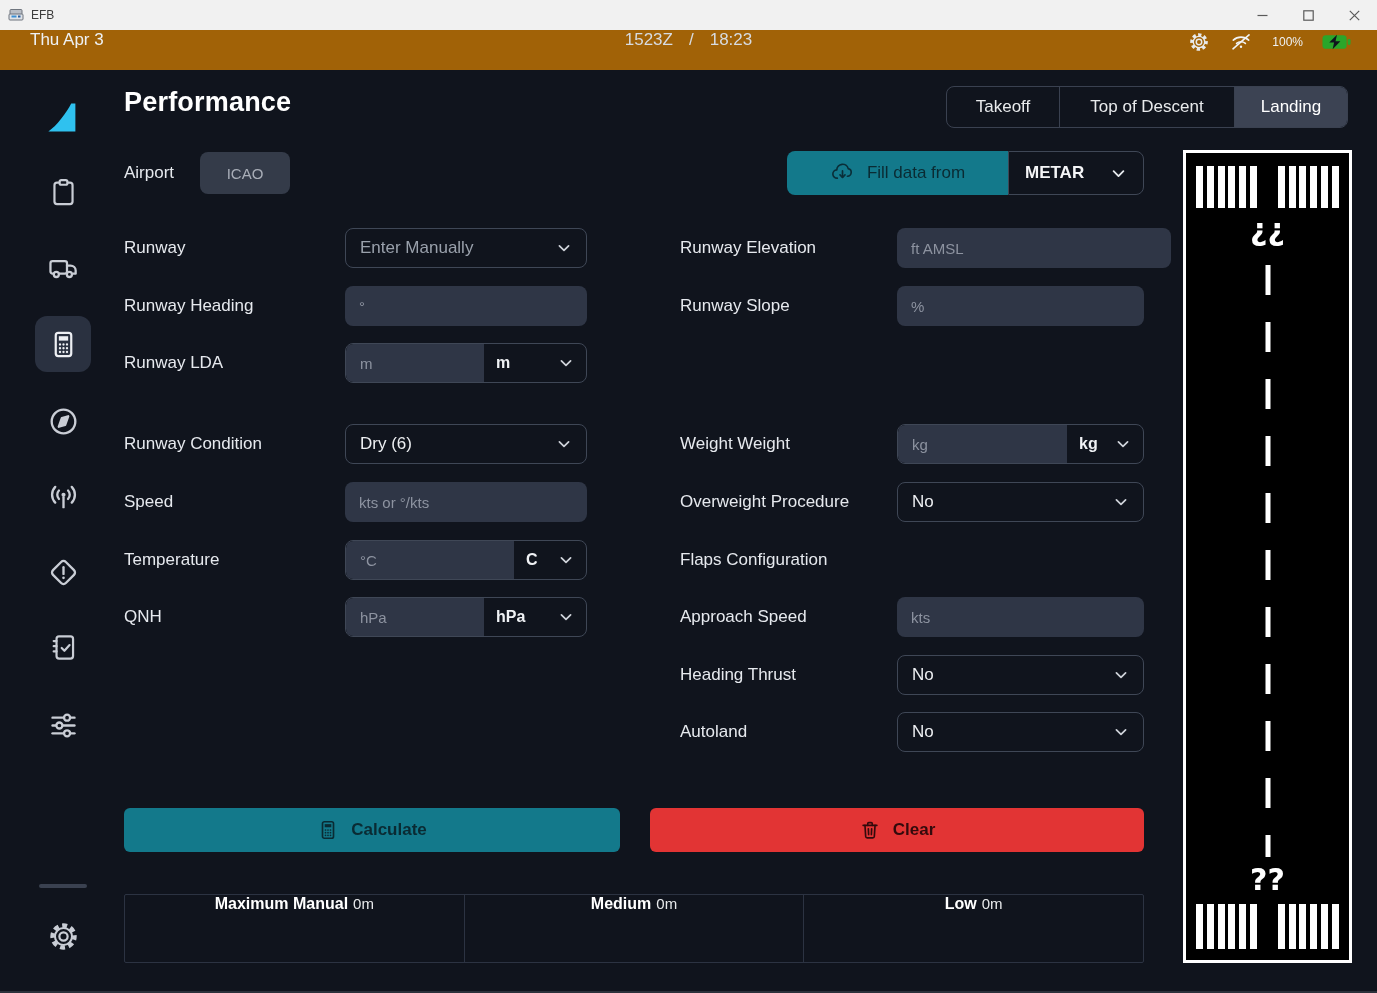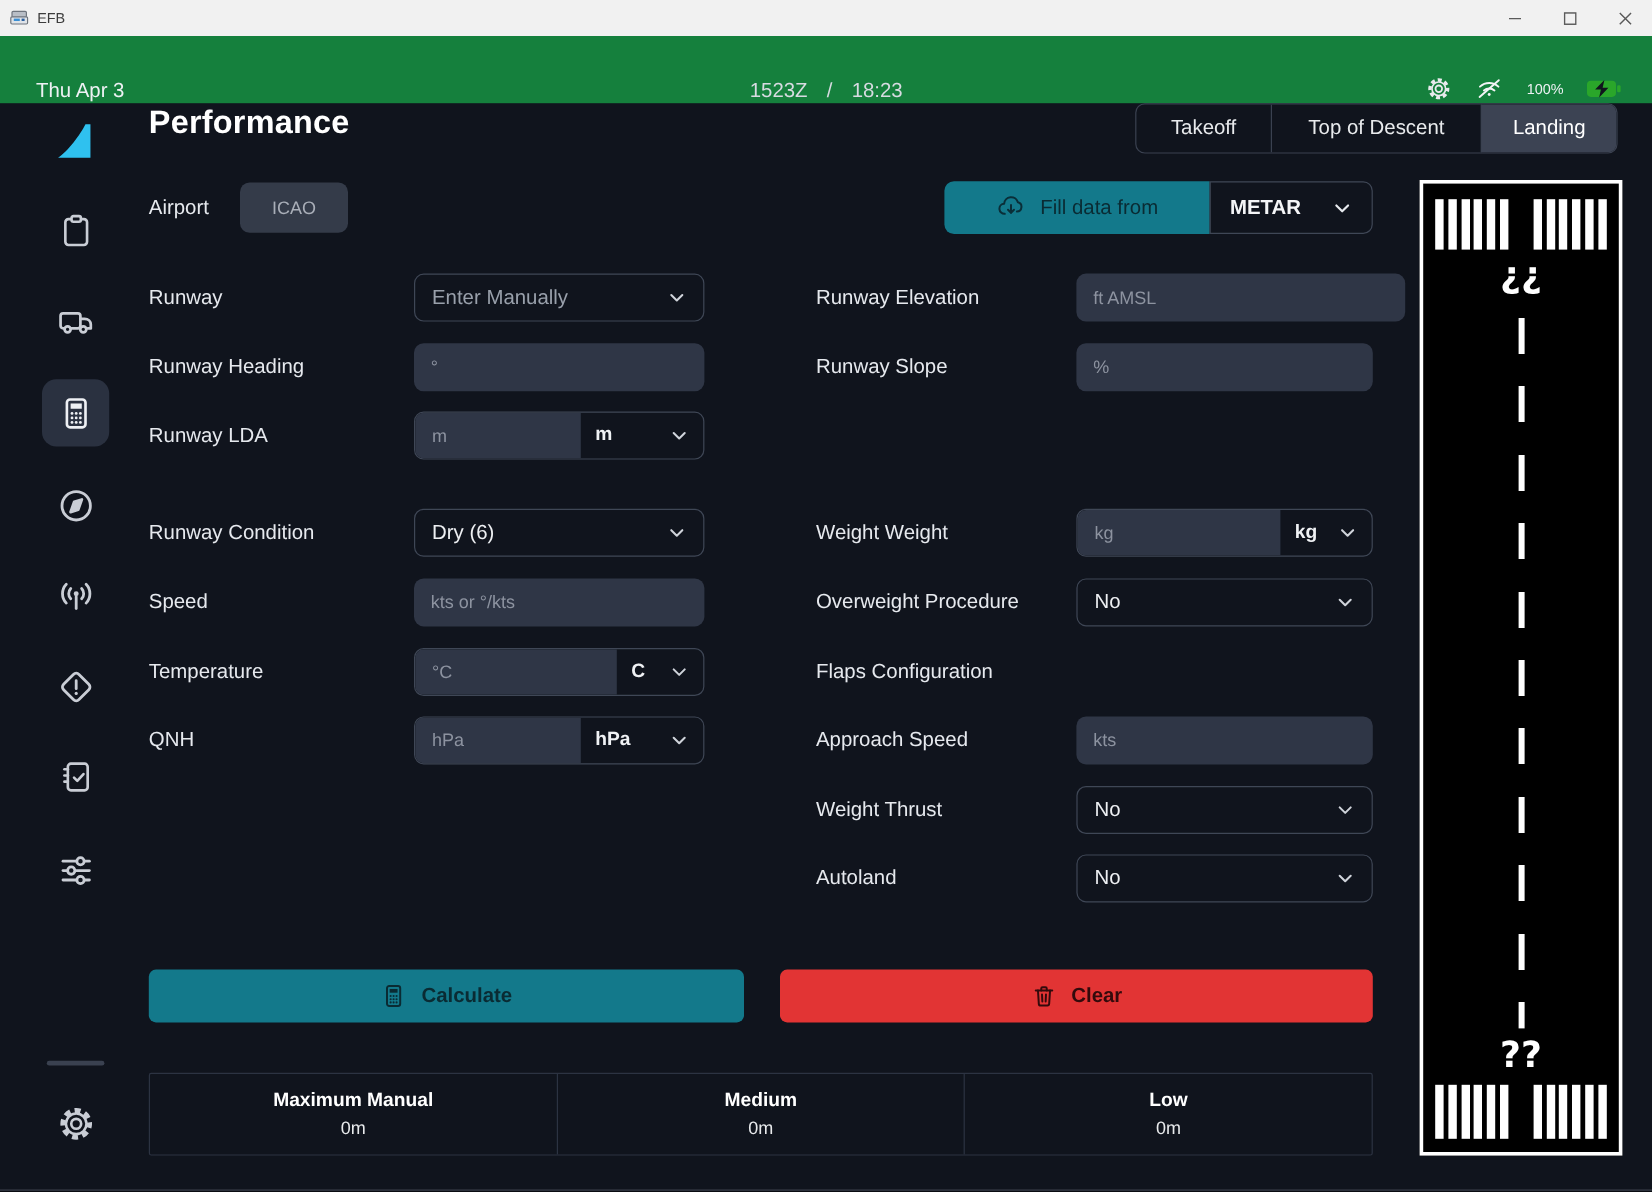--- a/index.html
+++ b/index.html
@@ -10,22 +10,22 @@
     -webkit-font-smoothing:antialiased;
   }
   
   .titlebar{position:absolute;left:0;top:0;width:100%;height:30px;background:#f1f1f1;
     display:flex;align-items:center;box-sizing:border-box;}
   .titlebar .appicon{margin-left:8px;display:flex;}
   .titlebar .title{margin-left:7px;font-size:12px;color:#3c3c3c;}
   .wc-group{margin-left:auto;display:flex;height:30px;}
   .wc{width:46px;height:30px;display:flex;align-items:center;justify-content:center;cursor:pointer;}
   
-  .statusbar{position:absolute;left:0;top:30px;width:100%;height:56px;background:#15803d;
-    display:flex;align-items:flex-end;box-sizing:border-box;padding:0 26px 0 30px;}
+  .statusbar{position:absolute;left:0;top:30px;width:100%;height:40px;background:#a16207;
+    display:flex;align-items:flex-start;box-sizing:border-box;padding:0 26px 0 30px;}
   .sb-date{font-size:17px;color:#eef1f4;}
   .sb-center{position:absolute;left:50%;transform:translateX(-50%);display:flex;gap:16px;
     font-size:17px;color:#d7dbe1;}
   .sb-right{margin-left:auto;display:flex;align-items:center;gap:19px;}
   .sb-batt-label{font-size:12px;color:#eef1f4;}
   
   .side-item{position:absolute;left:35px;width:56px;height:56px;border-radius:12px;
     display:flex;align-items:center;justify-content:center;}
   .side-item.active{background:#2a3140;}
   .side-divider{position:absolute;left:39px;top:884px;width:48px;height:4px;border-radius:2px;background:#3a4150;}
@@ -62,22 +62,22 @@
   .unit{display:flex;align-items:center;justify-content:space-between;padding:0 12px;
     color:#f0f2f5;font-weight:700;font-size:16px;box-sizing:border-box;}
   
   .btn{position:absolute;height:44px;border-radius:6px;display:flex;align-items:center;
     justify-content:center;gap:12px;font-size:17px;font-weight:700;cursor:pointer;}
   .btn-calc{left:124px;top:808px;width:496px;background:#13798b;color:#0a2b33;}
   .btn-clear{left:650px;top:808px;width:494px;background:#e23434;color:#330a0c;}
   
   .results{position:absolute;left:124px;top:894px;width:1020px;height:69px;border:1px solid #2c3342;
     display:flex;box-sizing:border-box;border-radius:2px;}
-  .res-cell{flex:1;border-left:1px solid #2c3342;display:flex;flex-direction:column;
-    align-items:center;justify-content:center;gap:5px;}
+  .res-cell{flex:1;border-left:1px solid #2c3342;display:flex;flex-direction:row;
+    align-items:flex-start;justify-content:center;gap:5px;}
   .res-cell:first-child{border-left:none;}
   .res-label{font-size:16px;font-weight:700;color:#fff;}
   .res-value{font-size:15px;color:#e8eaec;}
   
   .runway{position:absolute;left:1183px;top:150px;width:169px;height:813px;background:#000;
     border:3px solid #fff;box-sizing:border-box;}
   .stripes{position:absolute;left:10px;right:10px;display:flex;justify-content:space-between;}
   .stripes.top{top:13px;height:42px;}
   .stripes.bottom{bottom:11px;height:45px;}
   .stripe{width:7px;background:#fff;}
@@ -397,21 +397,21 @@
     </span>
   </div>
 
   <div class="row-label" style="left:680px;top:540px">Flaps Configuration</div>
 
   <div class="row-label" style="left:680px;top:597px">Approach Speed</div>
   <div class="ctl" style="left:897px;top:597px;width:247px">
     <input class="inp" placeholder="kts" style="">
   </div>
 
-  <div class="row-label" style="left:680px;top:655px">Weight Thrust</div>
+  <div class="row-label" style="left:680px;top:655px">Heading Thrust</div>
   <div class="ctl select" style="left:897px;top:655px;width:247px">
     <span>No</span>
     <span>
       <svg width="16" height="16" viewBox="0 0 16 16">
           <path d="M3.4 5.8 L8 10.4 L12.6 5.8" stroke="#cfd3da" stroke-width="1.7" fill="none" stroke-linecap="round" stroke-linejoin="round"></path>
         </svg>
     </span>
   </div>
 
   <div class="row-label" style="left:680px;top:712px">Autoland</div>

